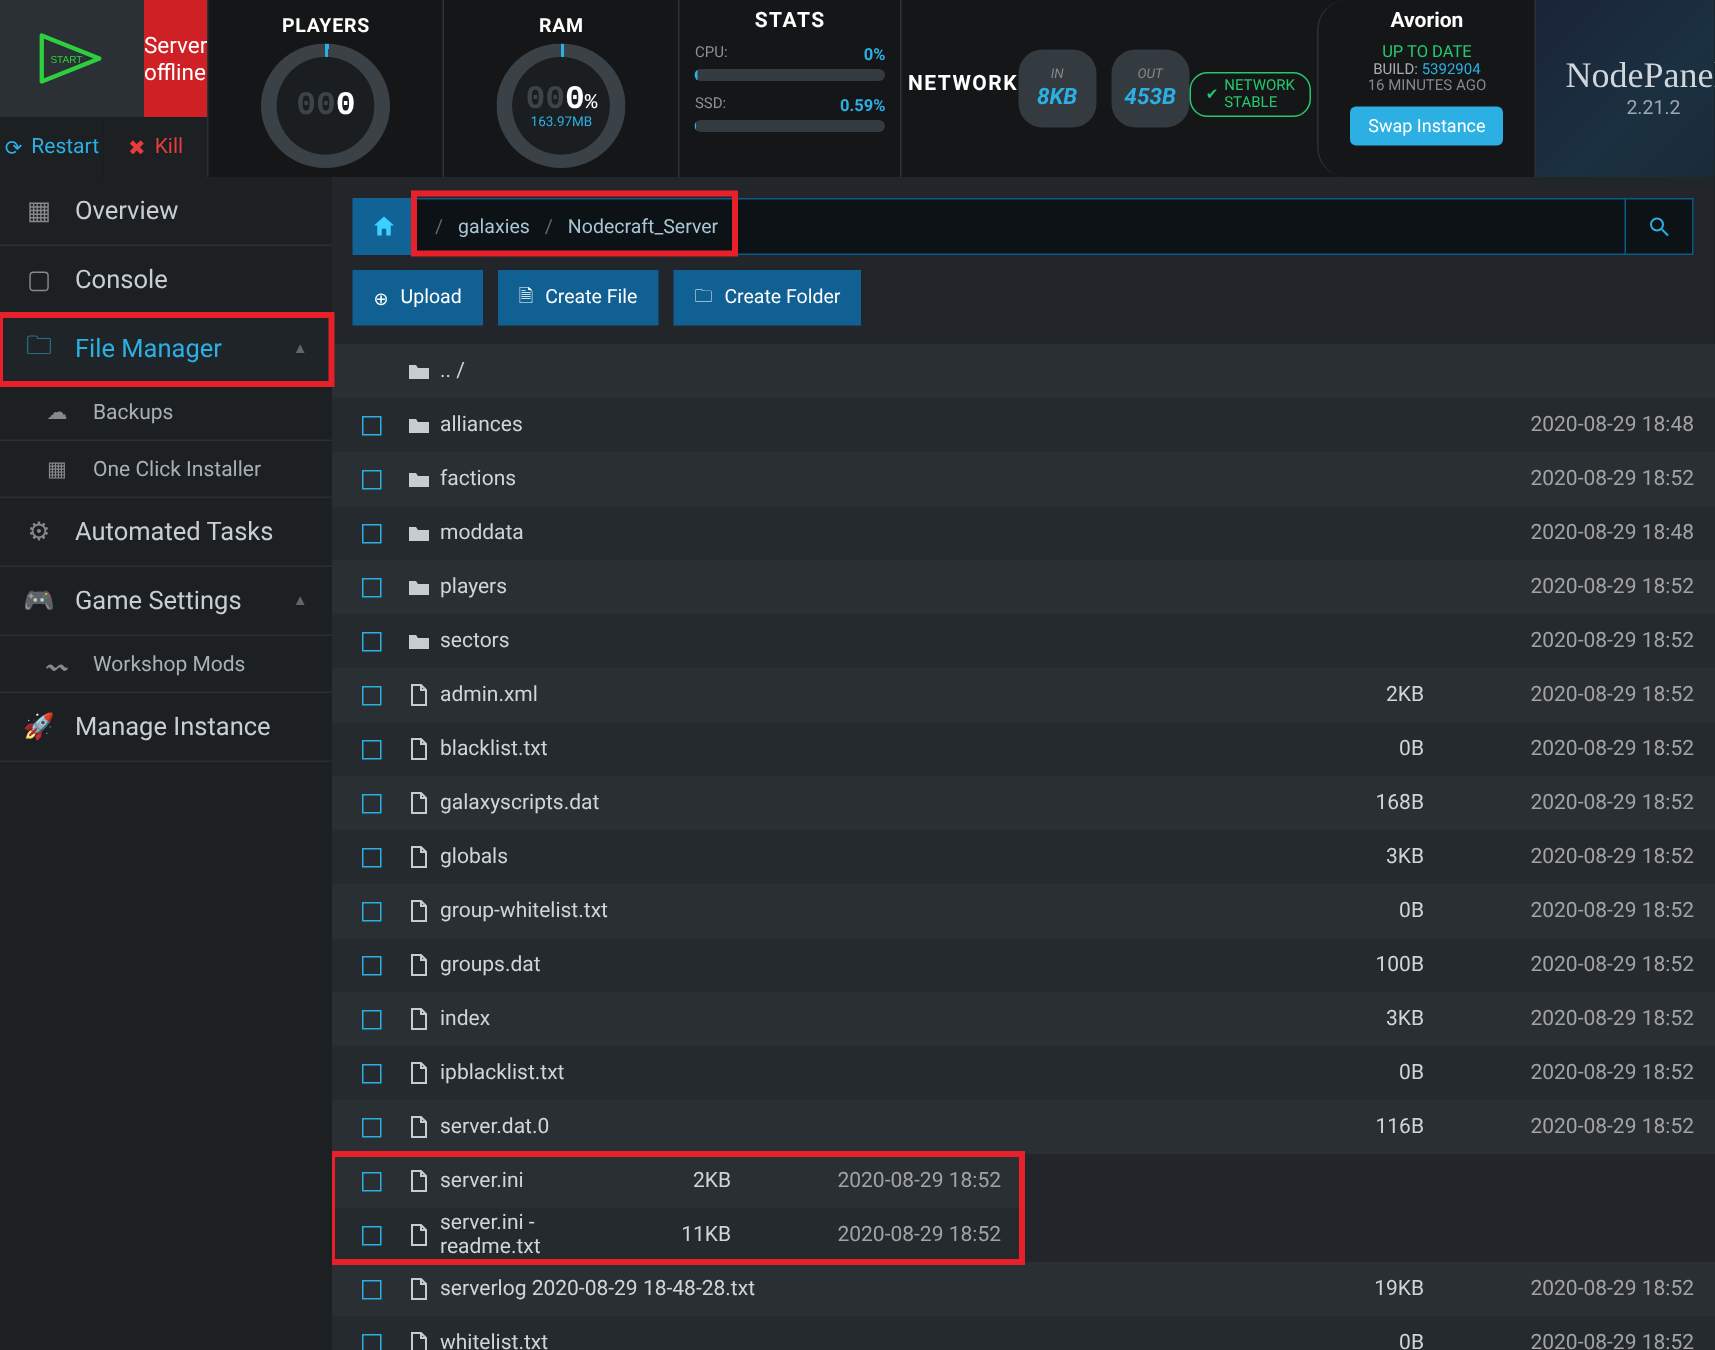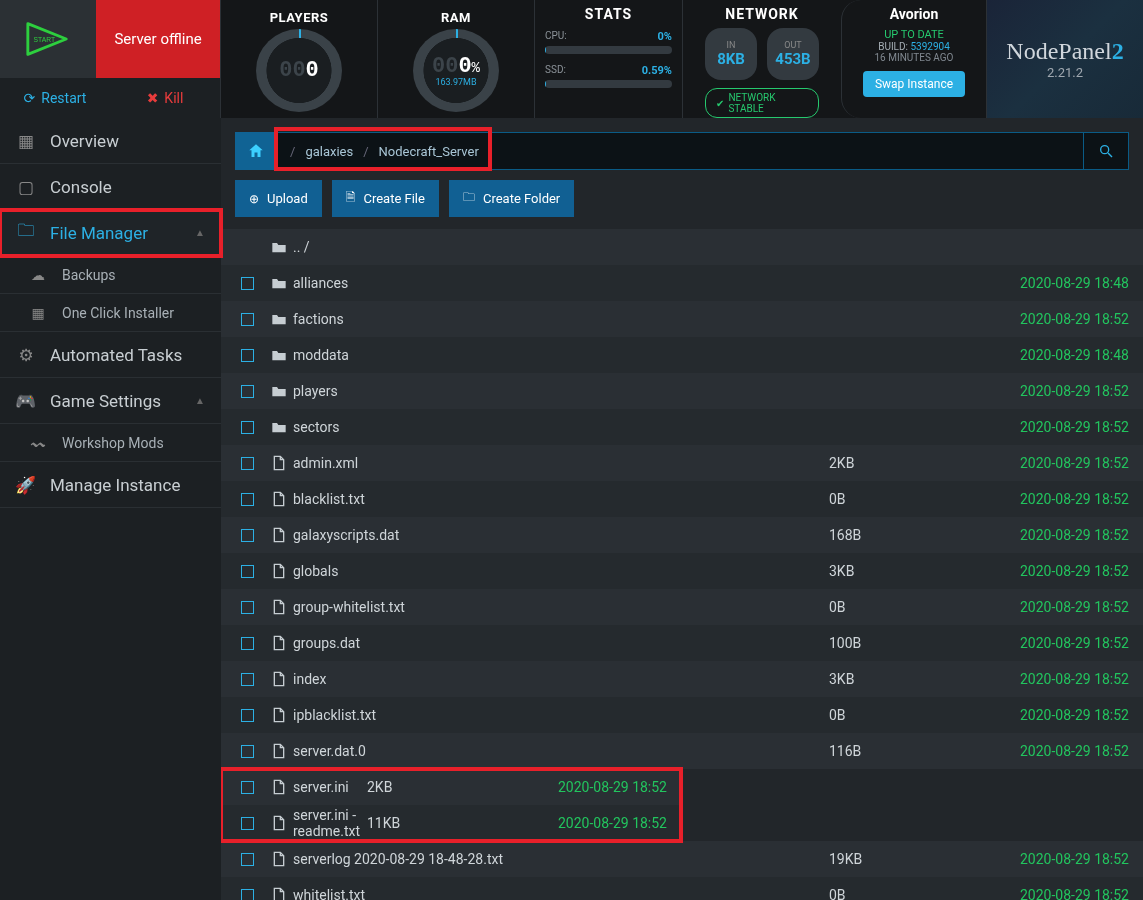--- a/index.html
+++ b/index.html
@@ -133,34 +133,34 @@
 }
 .stat-fill {
   height: 100%;
   background: #2cb0e4;
   border-radius: 8px;
 }
 
 .network-box {
   flex: 0 0 155px;
   border-left: 1px solid #2c3136;
-  padding: 6px 22px;
-  display: flex;
-  flex-direction: column;
+  padding: 6px 4px;
+  display: flex;
   align-items: center;
 }
 .net-title {
   font-weight: 700;
   color: #fff;
   letter-spacing: 1px;
   margin-bottom: 6px;
 }
 .net-io {
   display: flex;
   gap: 10px;
+  font-style: italic;
 }
 .net-pill {
   width: 52px;
   height: 52px;
   border-radius: 16px;
   background: #333a40;
   display: flex;
   flex-direction: column;
   align-items: center;
   justify-content: center;
@@ -366,26 +366,27 @@
 }
 .file-icon {
   width: 28px;
   color: #c6cdd2;
   display: flex;
   justify-content: center;
 }
 .file-name { flex: 1; }
 .file-size {
   width: 120px;
+  text-align: right;
   color: #cfd5d9;
 }
 .file-date {
   width: 180px;
   text-align: right;
-  color: #22c55e;
+  color: #a3a3a3;
 }
 .file-row.up .file-chk { visibility: hidden; }
 
 .rows-highlight {
   outline: 4px solid #e8202a;
   outline-offset: -2px;
 }
 
 svg { display: block; }
 </style>

